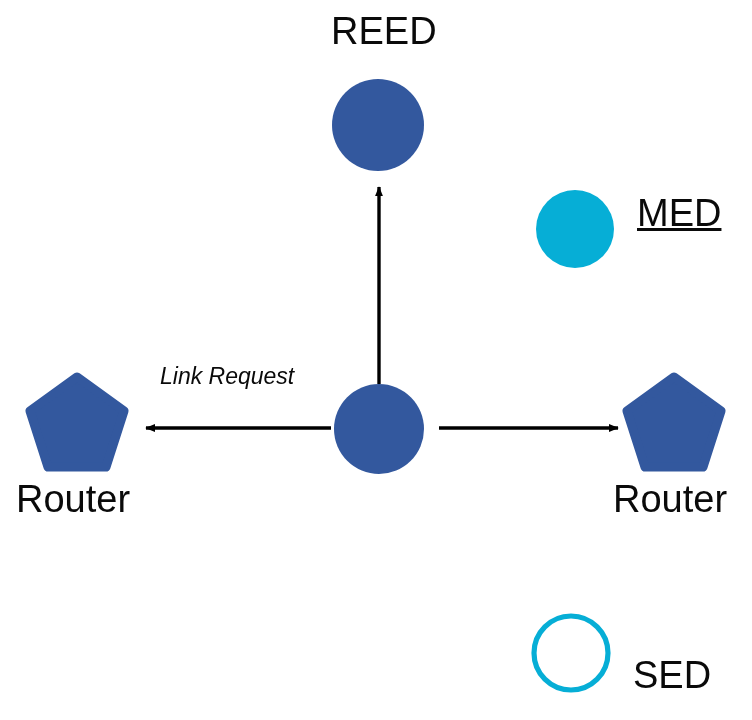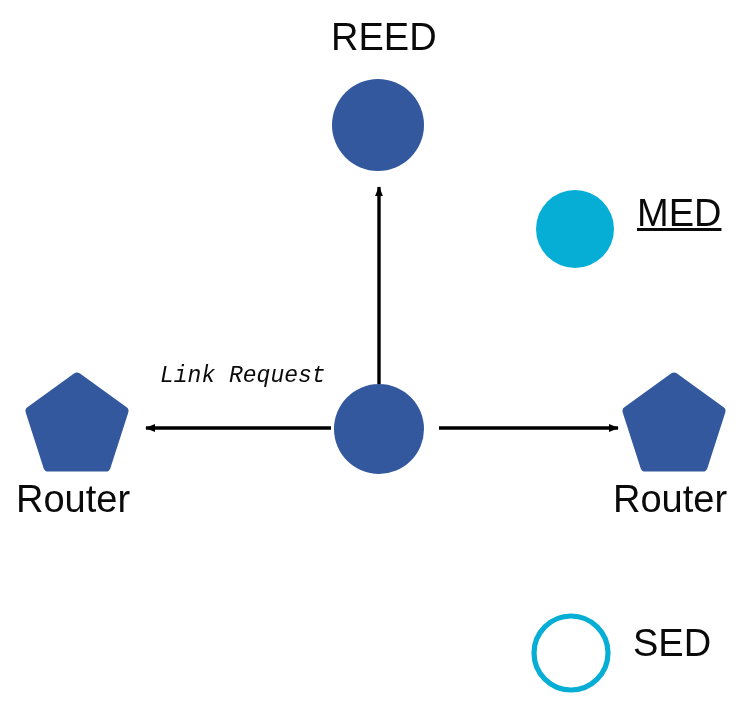--- a/index.html
+++ b/index.html
@@ -26,30 +26,30 @@
   }
   .node-label {
     position: absolute;
     color: #0a0a0a;
     font-family: "Liberation Sans", sans-serif;
     font-size: 38px;
     line-height: 38px;
     letter-spacing: 0px;
     white-space: nowrap;
   }
-  #label-reed   { left: 331px; top: 18px;  }
+  #label-reed   { left: 331px; top: 12px;  }
   #label-med    { left: 637px; top: 194px; text-decoration: underline; }
-  #label-sed    { left: 633px; top: 624px; }
+  #label-sed    { left: 633px; top: 656px; }
   #label-router-left  { left: 16px;  top: 480px; }
   #label-router-right { left: 613px; top: 480px; }
 
   .edge-label {
     position: absolute;
     color: #0a0a0a;
-    font-family: Liberation Mono, monospace;
+    font-family: Liberation Sans, sans-serif;
     font-style: italic;
     font-size: 23px;
     line-height: 27px;
     text-align: left;
     white-space: nowrap;
   }
   #label-link-request { left: 160px; top: 363px; width: 152px; }
 </style>
 </head>
 <body>

